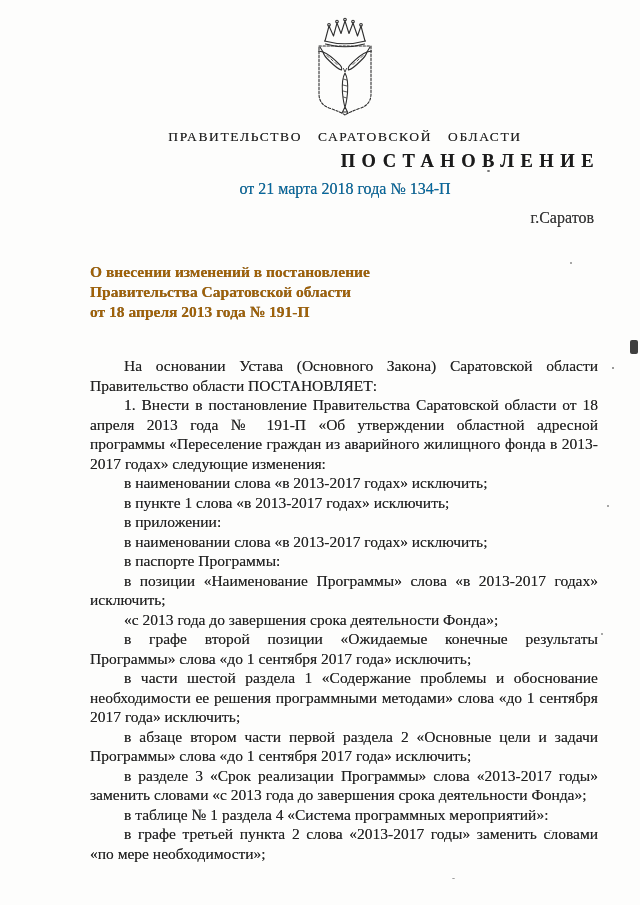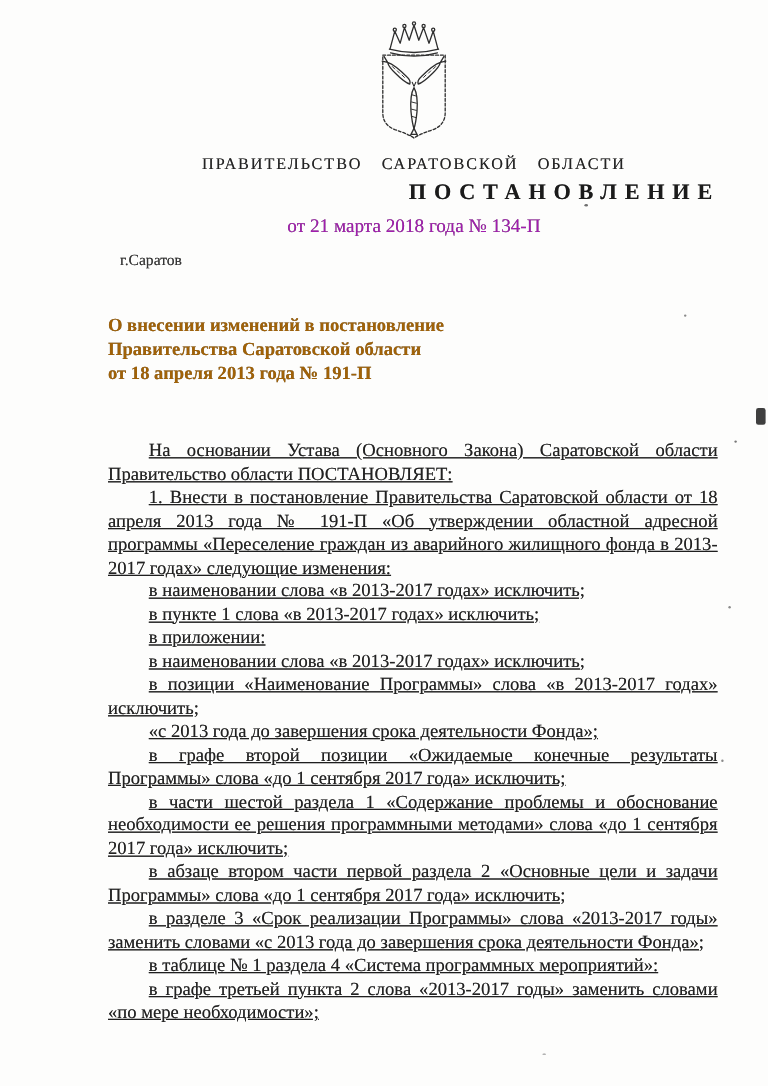--- a/index.html
+++ b/index.html
@@ -14,31 +14,31 @@
     position:absolute;top:129px;left:90px;width:510px;text-align:center;
     font-size:13.5px;letter-spacing:1.6px;word-spacing:11px;color:#242424;white-space:nowrap;
   }
   .doctype{
     position:absolute;top:151px;left:90px;width:510px;text-align:right;
     font-size:18.5px;font-weight:bold;letter-spacing:6.5px;text-indent:6.5px;
     color:#1b1b1b;white-space:nowrap;
   }
   .dateline{
     position:absolute;top:180px;left:90px;width:510px;text-align:center;
-    font-size:16px;color:#a21caf;white-space:nowrap;
+    font-size:16px;color:#0369a1;white-space:nowrap;
   }
   .city{
-    position:absolute;top:209px;left:100px;width:510px;text-align:left;
-    font-size:13px;color:#363636;
+    position:absolute;top:209px;left:84px;width:510px;text-align:right;
+    font-size:16px;color:#363636;
   }
   .title{
     position:absolute;top:262px;left:90px;width:508px;
     font-size:15.5px;font-weight:bold;line-height:20px;color:#a16207;
   }
-  .docbody{position:absolute;top:366px;left:90px;width:508px;text-decoration:underline;}
+  .docbody{position:absolute;top:356px;left:90px;width:508px;}
   .para{
     margin:0;font-size:15.5px;line-height:19.5px;text-align:justify;
     text-indent:34px;color:#222;
   }
   .scan-edge{
     position:absolute;top:0;right:0;width:3px;height:905px;
     background:linear-gradient(180deg,#4a4a4a 0%,#5a5a5a 18%,#515151 36%,#6e6e6e 52%,#585858 70%,#4d4d4d 88%,#5e5e5e 100%);
   }
   .scan-blob{
     position:absolute;left:630px;top:340px;width:8px;height:14px;
@@ -107,20 +107,21 @@
     <div>от 18 апреля 2013 года № 191-П</div>
   </div>
 
   <div class="docbody">
     <p class="para">На основании Устава (Основного Закона) Саратовской области Правительство области ПОСТАНОВЛЯЕТ:</p>
     <p class="para">1. Внести в постановление Правительства Саратовской области от 18 апреля 2013 года № 191-П «Об утверждении областной адресной программы «Переселение граждан из аварийного жилищного фонда в 2013-2017 годах» следующие изменения:</p>
     <p class="para">в наименовании слова «в 2013-2017 годах» исключить;</p>
     <p class="para">в пункте 1 слова «в 2013-2017 годах» исключить;</p>
     <p class="para">в приложении:</p>
     <p class="para">в наименовании слова «в 2013-2017 годах» исключить;</p>
+    <p class="para">в паспорте Программы:</p>
     <p class="para">в позиции «Наименование Программы» слова «в 2013-2017 годах» исключить;</p>
     <p class="para">«с 2013 года до завершения срока деятельности Фонда»;</p>
     <p class="para">в графе второй позиции «Ожидаемые конечные результаты Программы» слова «до 1 сентября 2017 года» исключить;</p>
     <p class="para">в части шестой раздела 1 «Содержание проблемы и обоснование необходимости ее решения программными методами» слова «до 1 сентября 2017 года» исключить;</p>
     <p class="para">в абзаце втором части первой раздела 2 «Основные цели и задачи Программы» слова «до 1 сентября 2017 года» исключить;</p>
     <p class="para">в разделе 3 «Срок реализации Программы» слова «2013-2017 годы» заменить словами «с 2013 года до завершения срока деятельности Фонда»;</p>
     <p class="para">в таблице № 1 раздела 4 «Система программных мероприятий»:</p>
     <p class="para">в графе третьей пункта 2 слова «2013-2017 годы» заменить словами «по мере необходимости»;</p>
   </div>
 

